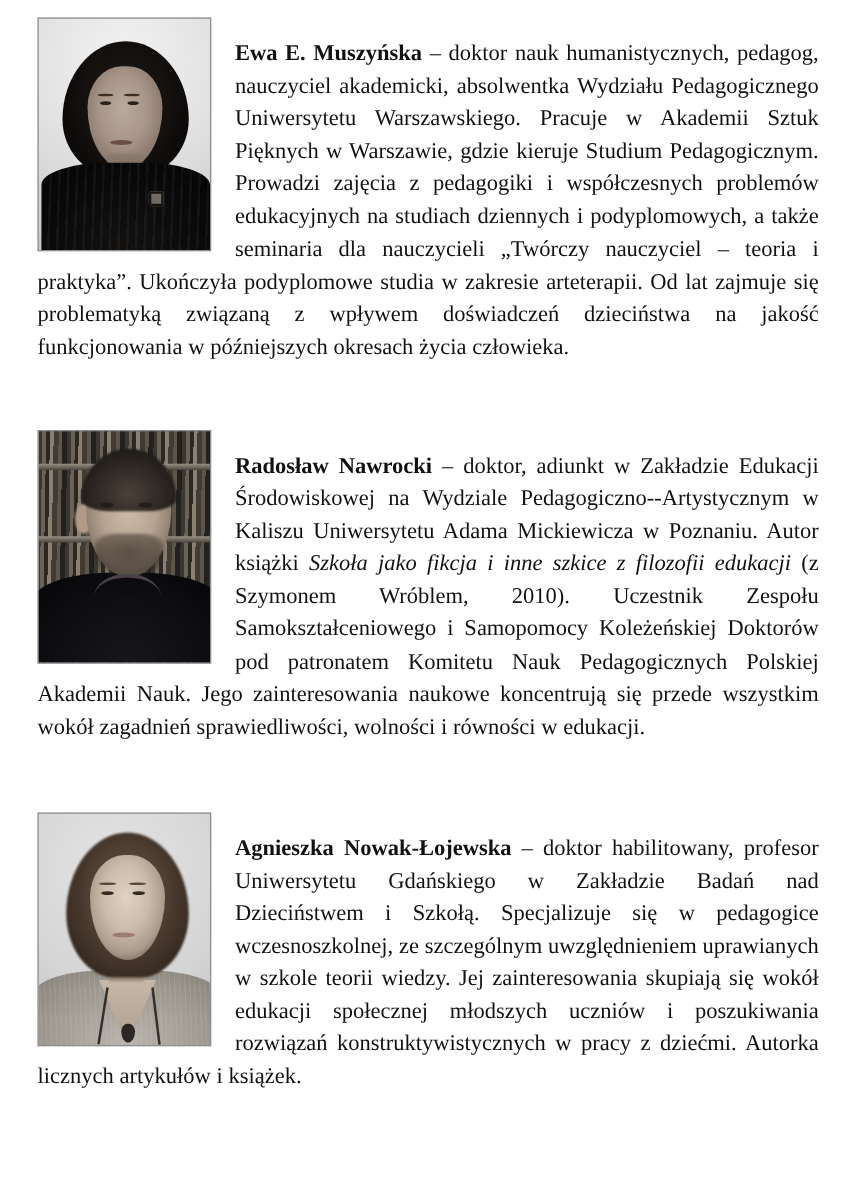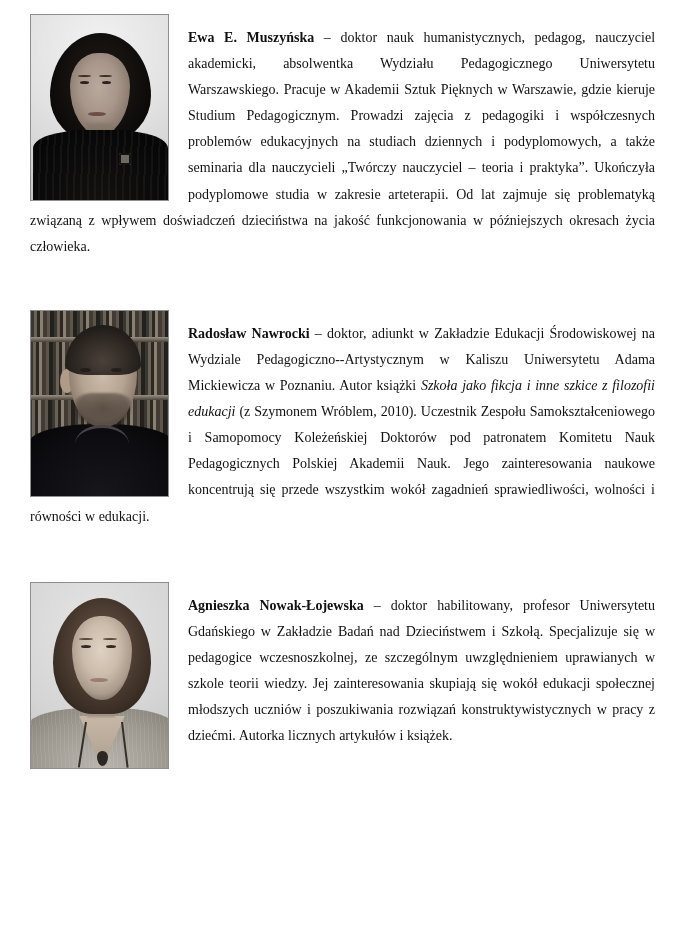--- a/index.html
+++ b/index.html
@@ -227,21 +227,21 @@
   .ph3-cordR { left: 90px; transform: rotate(-7deg); transform-origin: top center; }
   .ph3-pendant {
     position: absolute; left: 66px; bottom: 2px; width: 11px; height: 15px;
     background: #2b2724; border-radius: 46% 46% 50% 50% / 40% 40% 60% 60%;
   }
 
   
   .bio-text {
     text-align: justify;
     text-justify: inter-word;
-    font-size: 14px;
+    font-size: 18px;
     line-height: 26.1px;
     hyphens: manual;
     -webkit-hyphens: manual;
     word-spacing: 0.1px;
   }
   .bio-text .nm {
     font-weight: bold;
   }
   .bio-text .it {
     font-style: italic;

